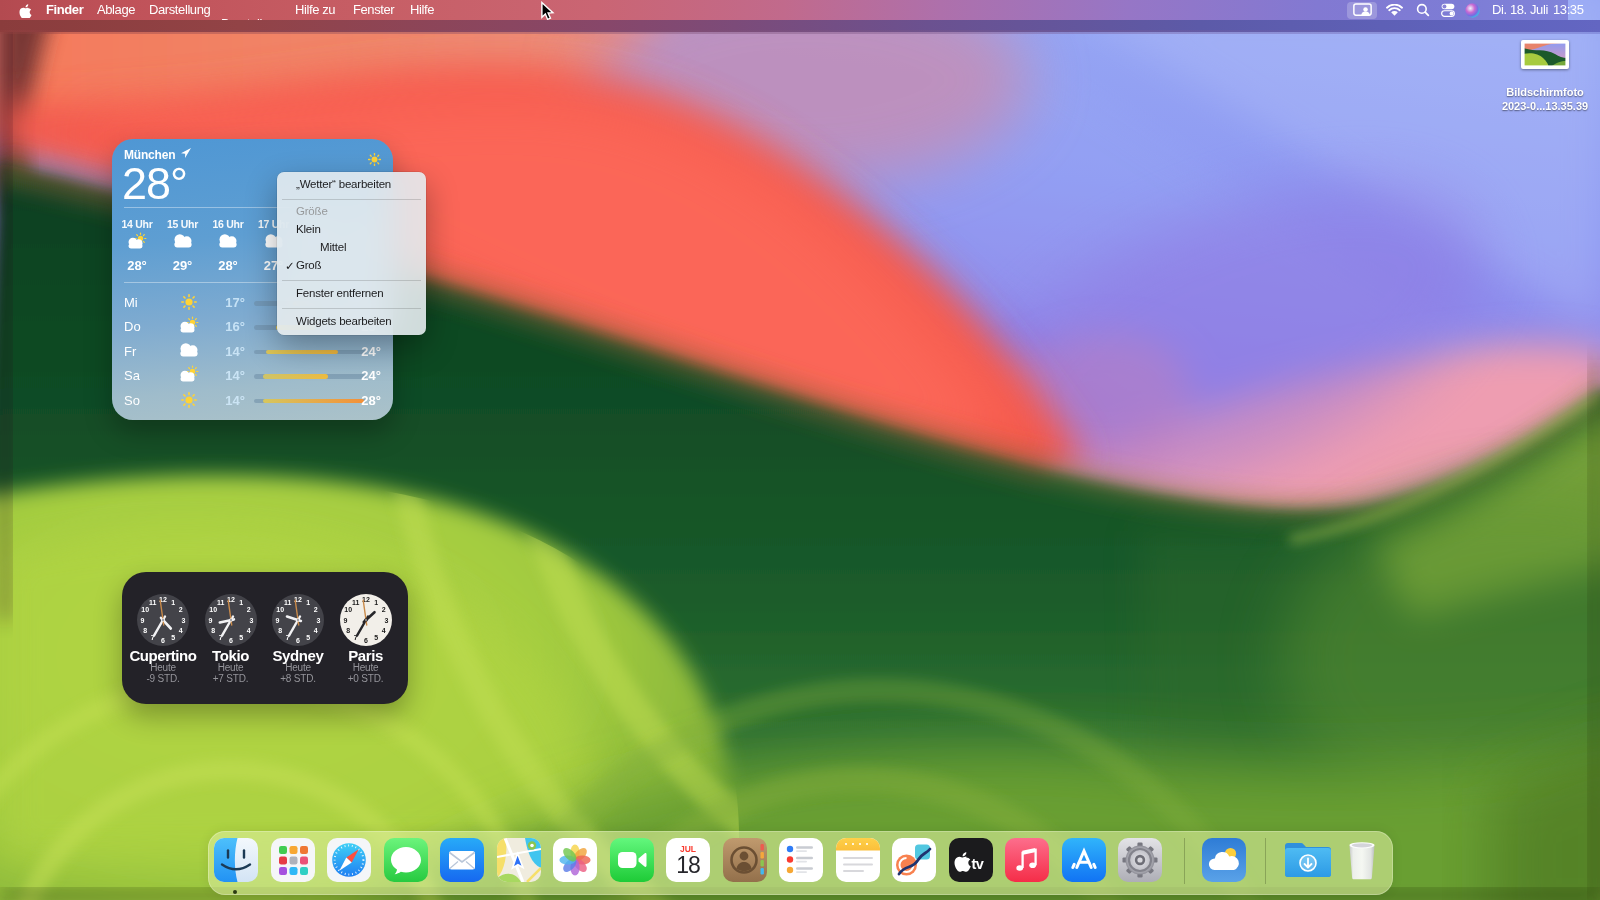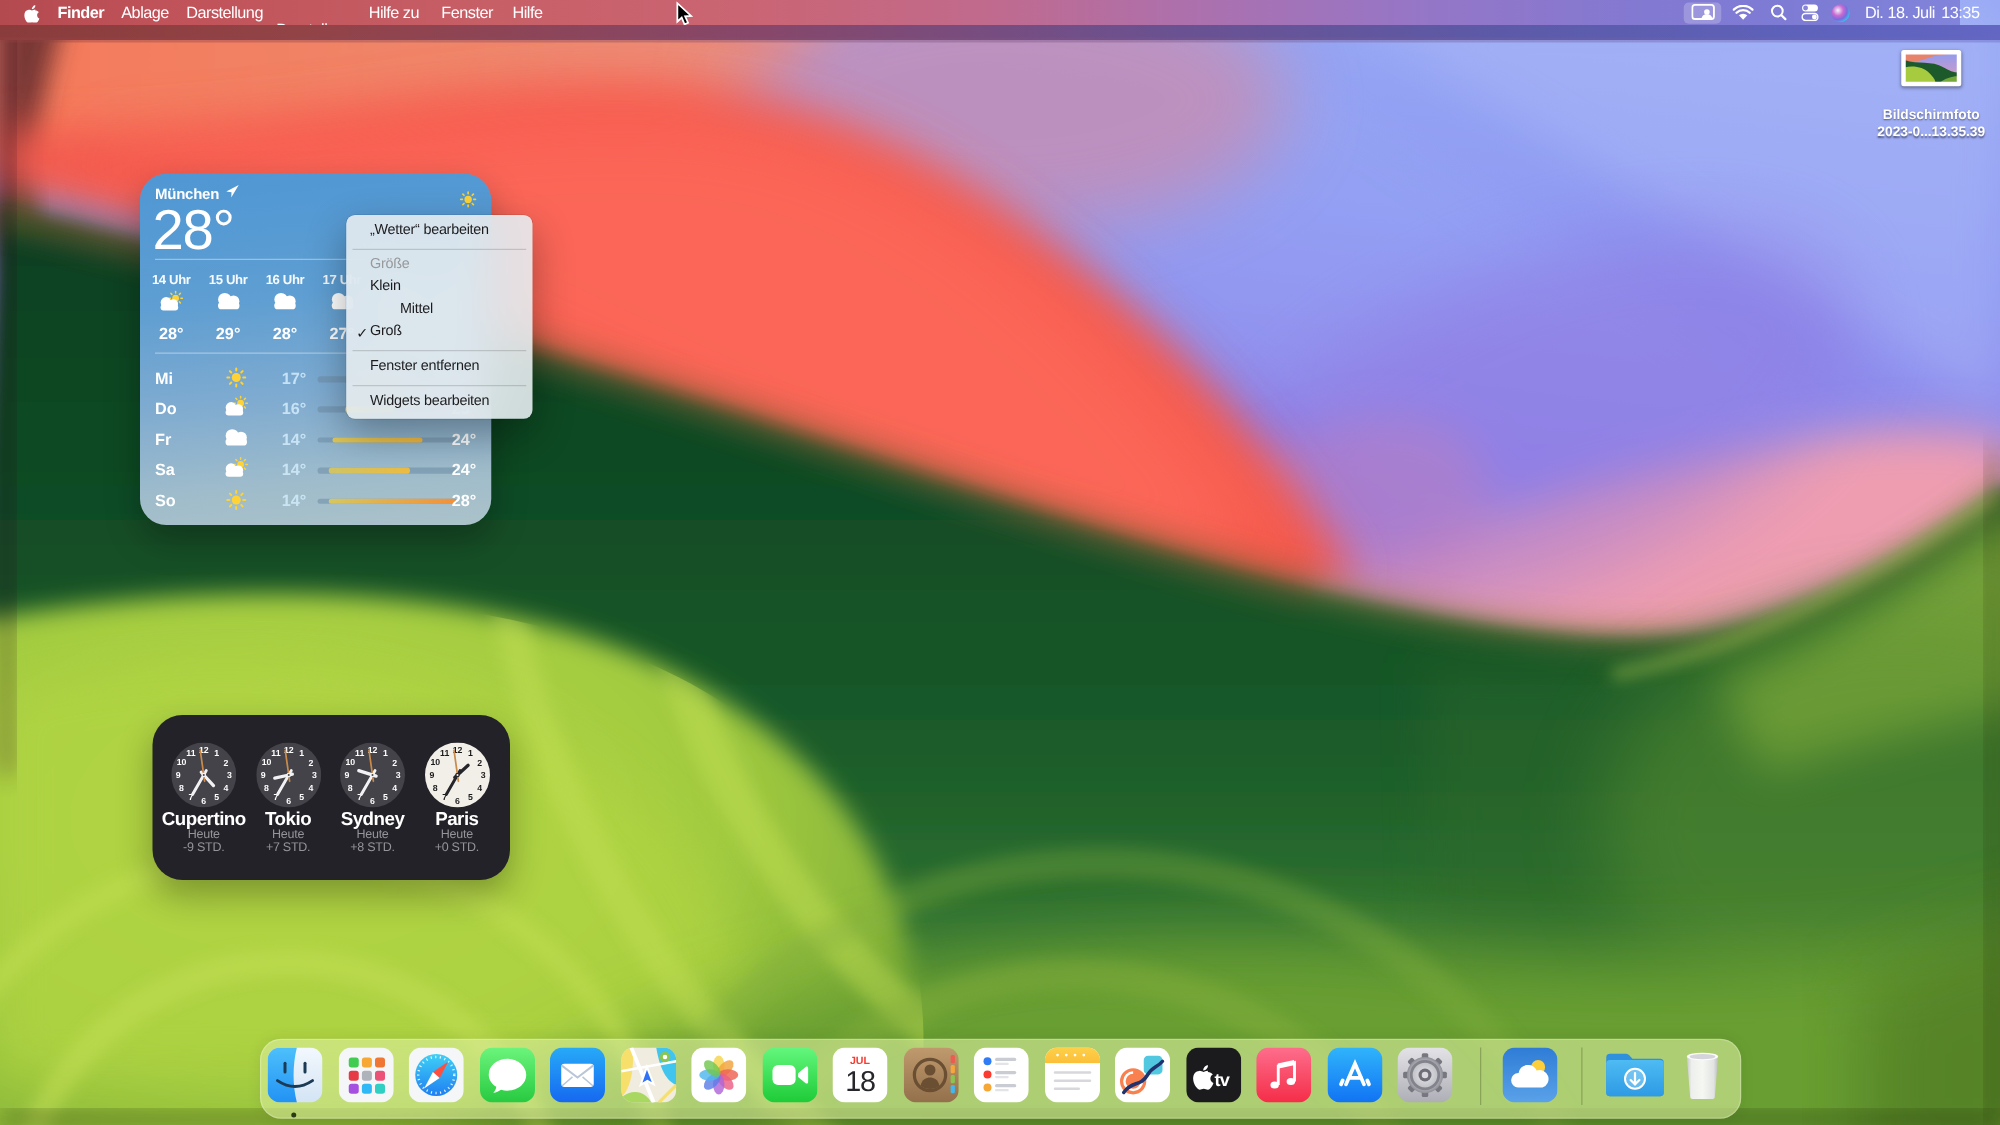--- a/index.html
+++ b/index.html
@@ -14,21 +14,21 @@
   
   #weather{position:absolute;left:112px;top:139px;width:281px;height:281px;border-radius:21px;
     background:linear-gradient(175deg,#4f97d4 0%,#5e9ed2 35%,#7fabd0 62%,#9fbccb 85%,#abc2c9 100%);
     box-shadow:0 12px 28px rgba(0,0,0,0.28);color:#fff;}
   .wdiv{position:absolute;left:12px;right:12px;height:1px;background:rgba(255,255,255,0.38);}
 
   .hcol{position:absolute;width:46px;text-align:center;}
   .hlab{font-size:10.5px;font-weight:bold;opacity:0.95;letter-spacing:-0.3px;}
   .htmp{font-size:13px;font-weight:bold;}
   .drow{position:absolute;left:12px;width:257px;height:24px;}
-  .dday{position:absolute;left:0;top:4px;font-size:13px;font-weight:bold;}
+  .dday{position:absolute;left:0;top:4px;font-size:13px;font-weight:normal;}
   .dlow{position:absolute;left:85px;width:36px;top:4px;font-size:13px;font-weight:bold;color:rgba(210,235,252,0.85);text-align:right;}
   .dhigh{position:absolute;right:0;top:4px;font-size:13px;font-weight:bold;}
   .dtrack{position:absolute;left:129.5px;top:10px;width:112.5px;height:4.5px;border-radius:3px;background:rgba(110,140,165,0.55);}
   .dfill{position:absolute;top:0;height:4.5px;border-radius:3px;}
   
   #cmenu{position:absolute;left:277px;top:172px;width:149px;height:163px;border-radius:7px;
     background:rgba(229,236,239,0.9);backdrop-filter:blur(16px);box-shadow:0 12px 32px rgba(0,0,0,0.33),0 0 0 0.5px rgba(0,0,0,0.15);
     font-size:11.5px;letter-spacing:-0.2px;color:#1c1c1e;}
   #cmenu .mi{position:absolute;left:19px;white-space:nowrap;}
   #cmenu .sep{position:absolute;left:5px;right:5px;height:1px;background:rgba(60,60,60,0.2);}

